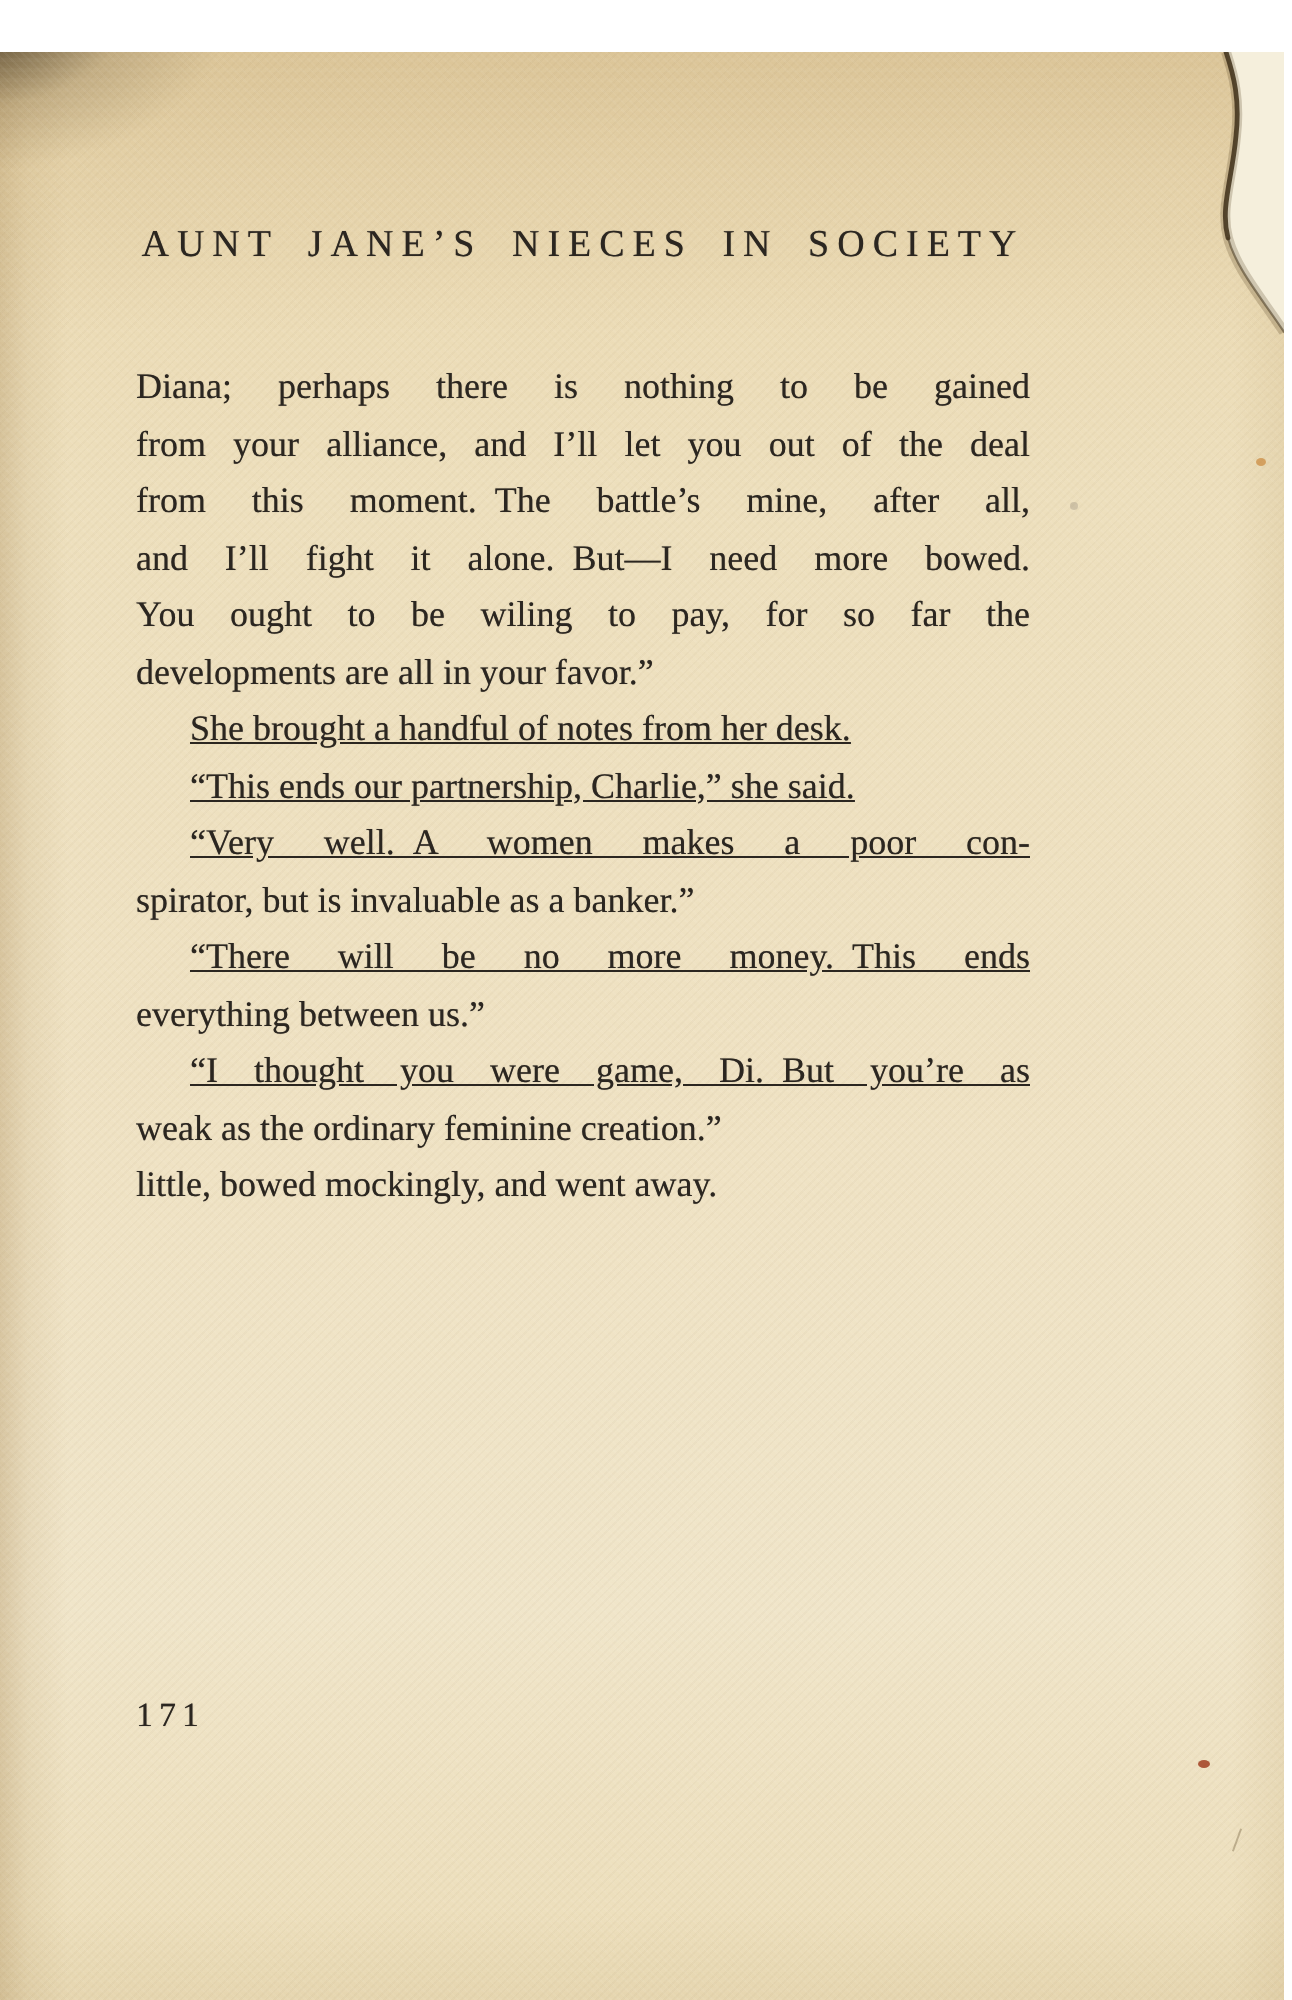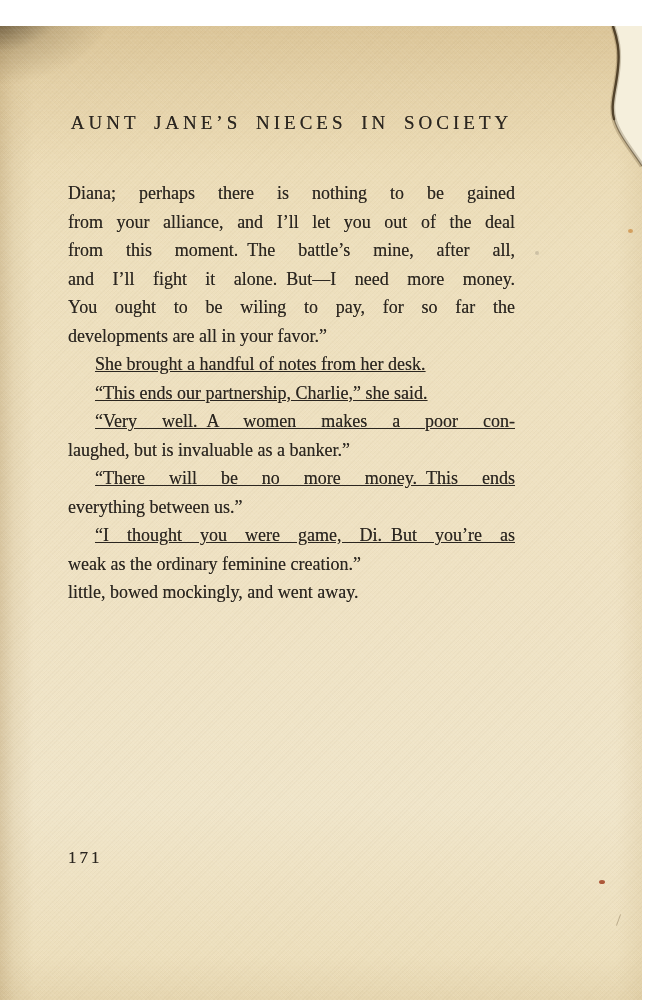--- a/index.html
+++ b/index.html
@@ -125,27 +125,27 @@
     <path d="M61,0 C65,12 68,24 66,42 C64,64 58,78 62,93" fill="none" stroke="#46361f" stroke-width="2.4" stroke-linecap="round" opacity="0.9"></path>
     <path d="M62,93 C66,108 78,122 90,140" fill="none" stroke="#46361f" stroke-width="1.1" stroke-linecap="round" opacity="0.55"></path>
   </svg>
 
   <div class="running-header">AUNT JANE’S NIECES IN SOCIETY</div>
 
   <div id="text-block">
       <div class="line just">Diana; perhaps there is nothing to be gained</div>
       <div class="line just">from your alliance, and I’ll let you out of the deal</div>
       <div class="line just">from this moment. The battle’s mine, after all,</div>
-      <div class="line just">and I’ll fight it alone. But—I need more money.</div>
+      <div class="line just">and I’ll fight it alone. But—I need more bowed.</div>
       <div class="line just">You ought to be wiling to pay, for so far the</div>
       <div class="line">developments are all in your favor.”</div>
       <div class="line indent">She brought a handful of notes from her desk.</div>
       <div class="line indent">“This ends our partnership, Charlie,” she said.</div>
       <div class="line indent just">“Very well. A women makes a poor con-</div>
-      <div class="line">laughed, but is invaluable as a banker.”</div>
+      <div class="line">spirator, but is invaluable as a banker.”</div>
       <div class="line indent just">“There will be no more money. This ends</div>
       <div class="line">everything between us.”</div>
       <div class="line indent just">“I thought you were game, Di. But you’re as</div>
       <div class="line">weak as the ordinary feminine creation.”</div>
       <div class="line">little, bowed mockingly, and went away.</div>
     </div>
 
   <div class="page-number">171</div>
 
   <div class="foxing-spot" id="spot-1"></div>

